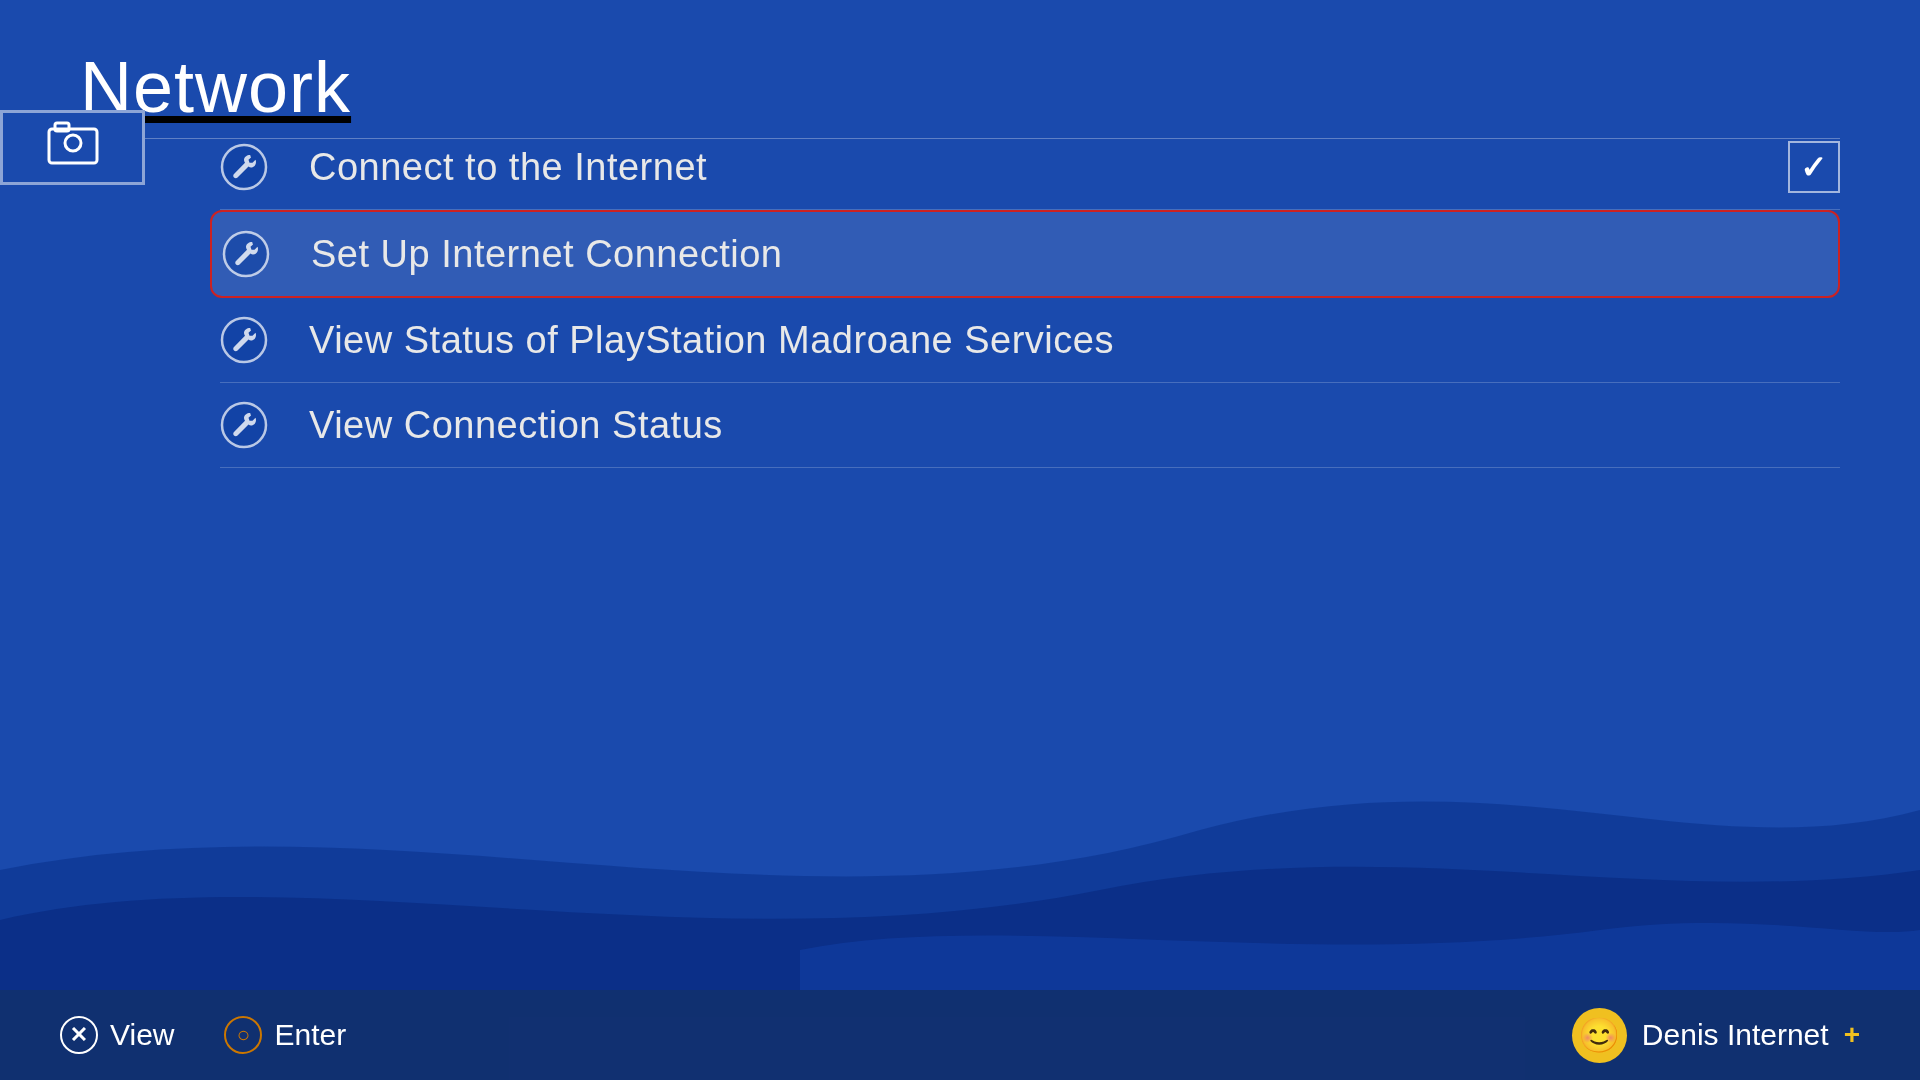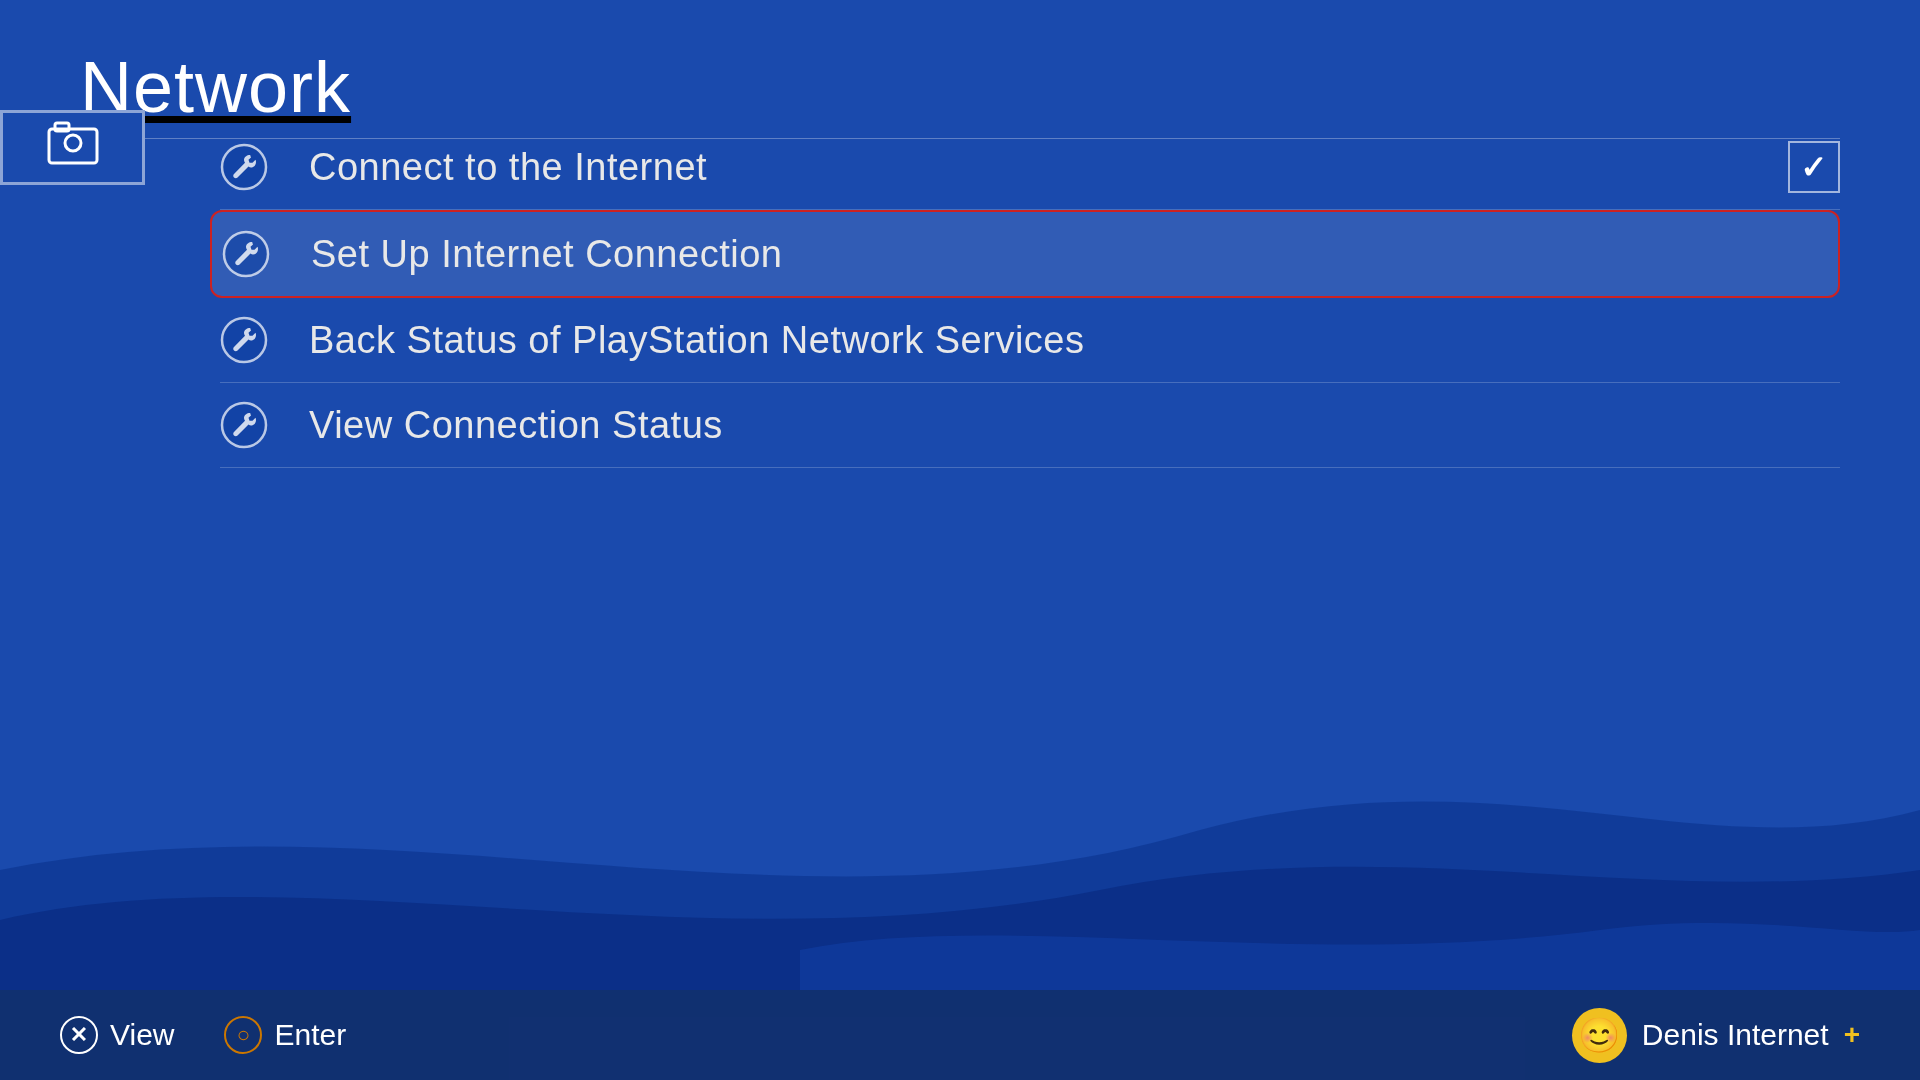--- a/index.html
+++ b/index.html
@@ -240,21 +240,21 @@
     </svg>
     <span class="menu-item-text">Set Up Internet Connection</span>
   </div>
 
 
   <div class="menu-item">
     <svg class="wrench-svg" viewBox="0 0 48 48" xmlns="http://www.w3.org/2000/svg">
       <circle cx="24" cy="24" r="22" stroke="rgba(255,255,255,0.7)" stroke-width="2.5" fill="rgba(10,60,160,0.5)"></circle>
       <path d="M30,12 C27,12 24,14 24,17 C24,18 24.5,19 25,19.8 L14,31 C13,32 13,33.5 14,34.5 C15,35.5 16.5,35.5 17.5,34.5 L28.5,23.5 C29.3,24 30.2,24.5 31,24.5 C34,24.5 36,22 36,19 C36,18.2 35.8,17.5 35.5,16.8 L32.5,19.8 L29.5,19.8 L28.5,16.8 L31,14.5 C30.7,14.2 30.4,12 30,12 Z" fill="rgba(255,255,255,0.8)"></path>
     </svg>
-    <span class="menu-item-text">Back Status of PlayStation Network Services</span>
+    <span class="menu-item-text">View Status of PlayStation Madroane Services</span>
   </div>
 
   <div class="menu-item">
     <svg class="wrench-svg" viewBox="0 0 48 48" xmlns="http://www.w3.org/2000/svg">
       <circle cx="24" cy="24" r="22" stroke="rgba(255,255,255,0.7)" stroke-width="2.5" fill="rgba(10,60,160,0.5)"></circle>
       <path d="M30,12 C27,12 24,14 24,17 C24,18 24.5,19 25,19.8 L14,31 C13,32 13,33.5 14,34.5 C15,35.5 16.5,35.5 17.5,34.5 L28.5,23.5 C29.3,24 30.2,24.5 31,24.5 C34,24.5 36,22 36,19 C36,18.2 35.8,17.5 35.5,16.8 L32.5,19.8 L29.5,19.8 L28.5,16.8 L31,14.5 C30.7,14.2 30.4,12 30,12 Z" fill="rgba(255,255,255,0.8)"></path>
     </svg>
     <span class="menu-item-text">View Connection Status</span>
   </div>
 

